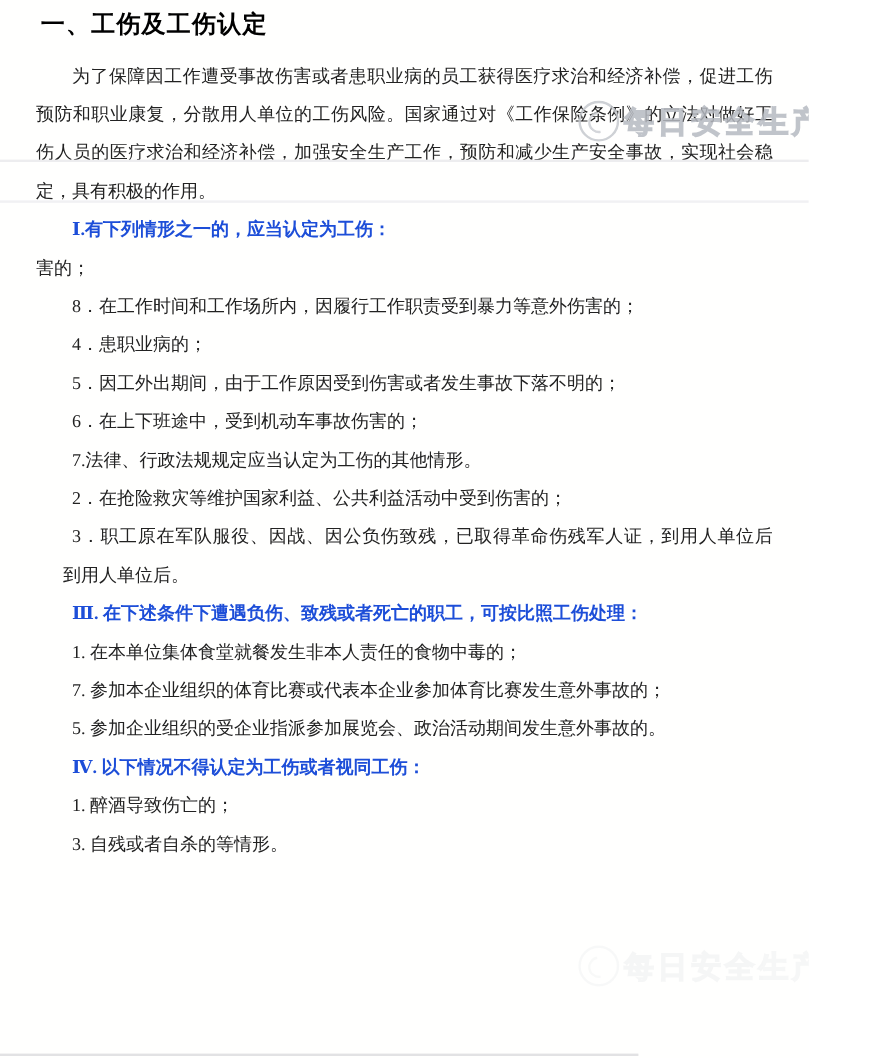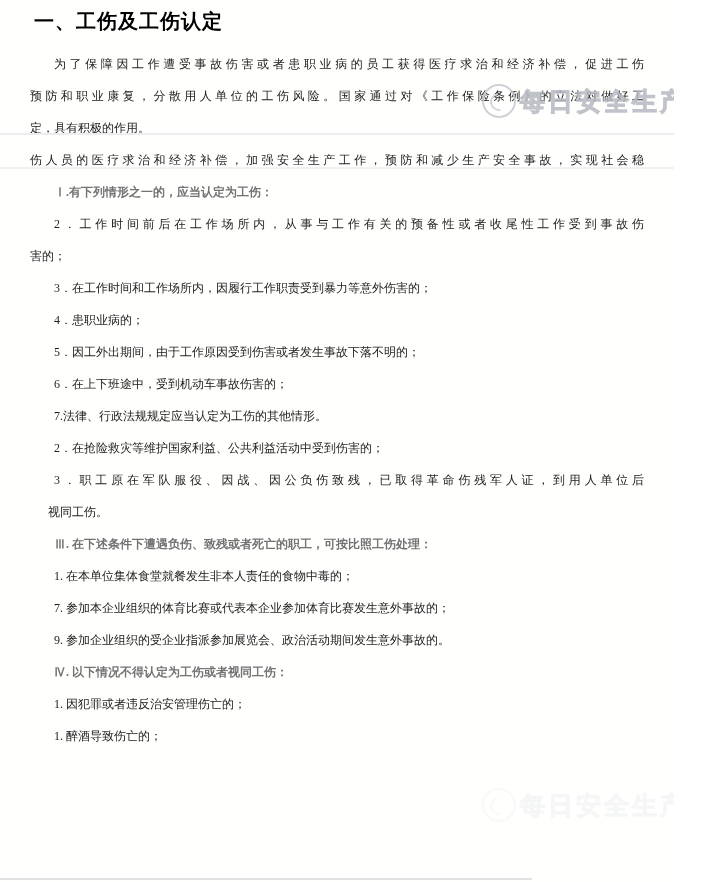--- a/index.html
+++ b/index.html
@@ -10,29 +10,29 @@
     overflow:hidden;
     font-family:"Liberation Serif","DejaVu Serif",serif;
     color:#222;
     box-sizing:border-box;
     padding:6px 30px 0 30px;
   }
   .doc-title{
     font-size:20px;line-height:30px;font-weight:700;color:#000;
     margin:0 0 12px 4px;letter-spacing:1px;
   }
-  .content{font-size:12px;}
+  .content{font-size:15px;}
   .line{
     display:block;height:32px;line-height:32px;
     white-space:nowrap;overflow:visible;
   }
   
   .s-p-first{text-indent:2em;}
   .s-p-cont{text-indent:0;}
-  .s-head{font-weight:700;color:#737373;text-indent:2em;font-family:Liberation Serif, serif;}
+  .s-head{font-weight:700;color:#1d4ed8;text-indent:2em;}
   .s-item{text-indent:2em;}
   .s-cont-indent{text-indent:1.5em;}
   .fill{
     white-space:normal;
     text-align:justify;
     text-align-last:justify;
   }
   
   .artifact{position:absolute;pointer-events:none;}
   .artifact-1{top:133px;left:0;right:0;height:2px;background:#ededef;}
@@ -67,40 +67,39 @@
 <body>
 
 <div class="page">
 
   <h1 class="doc-title">一、工伤及工伤认定</h1>
 
   <div class="content">
 
   <div class="line s-p-first fill">为了保障因工作遭受事故伤害或者患职业病的员工获得医疗求治和经济补偿，促进工伤</div>
       <div class="line s-p-cont fill">预防和职业康复，分散用人单位的工伤风险。国家通过对《工作保险条例》的立法对做好工</div>
+      <div class="line s-p-cont fill">伤人员的医疗求治和经济补偿，加强安全生产工作，预防和减少生产安全事故，实现社会稳</div>
       <div class="line s-p-cont">定，具有积极的作用。</div>
-      <div class="line s-p-cont fill">伤人员的医疗求治和经济补偿，加强安全生产工作，预防和减少生产安全事故，实现社会稳</div>
       <div class="line s-head">Ⅰ.有下列情形之一的，应当认定为工伤：</div>
-      <div class="line s-item fill">2．工作时间前后在工作场所内，从事与工作有关的预备性或者收尾性工作受到事故伤</div>
       <div class="line s-p-cont">害的；</div>
-      <div class="line s-item">3．在工作时间和工作场所内，因履行工作职责受到暴力等意外伤害的；</div>
+      <div class="line s-item">8．在工作时间和工作场所内，因履行工作职责受到暴力等意外伤害的；</div>
       <div class="line s-item">4．患职业病的；</div>
       <div class="line s-item">5．因工外出期间，由于工作原因受到伤害或者发生事故下落不明的；</div>
       <div class="line s-item">6．在上下班途中，受到机动车事故伤害的；</div>
       <div class="line s-item">7.法律、行政法规规定应当认定为工伤的其他情形。</div>
       <div class="line s-item">2．在抢险救灾等维护国家利益、公共利益活动中受到伤害的；</div>
       <div class="line s-item fill">3．职工原在军队服役、因战、因公负伤致残，已取得革命伤残军人证，到用人单位后</div>
-      <div class="line s-cont-indent">视同工伤。</div>
+      <div class="line s-cont-indent">到用人单位后。</div>
       <div class="line s-head">Ⅲ. 在下述条件下遭遇负伤、致残或者死亡的职工，可按比照工伤处理：</div>
       <div class="line s-item">1. 在本单位集体食堂就餐发生非本人责任的食物中毒的；</div>
       <div class="line s-item">7. 参加本企业组织的体育比赛或代表本企业参加体育比赛发生意外事故的；</div>
-      <div class="line s-item">9. 参加企业组织的受企业指派参加展览会、政治活动期间发生意外事故的。</div>
+      <div class="line s-item">5. 参加企业组织的受企业指派参加展览会、政治活动期间发生意外事故的。</div>
       <div class="line s-head">Ⅳ. 以下情况不得认定为工伤或者视同工伤：</div>
-      <div class="line s-item">1. 因犯罪或者违反治安管理伤亡的；</div>
       <div class="line s-item">1. 醉酒导致伤亡的；</div>
+      <div class="line s-item">3. 自残或者自杀的等情形。</div>
     </div>
 
   <div class="artifact artifact-1"></div>
   <div class="artifact artifact-2"></div>
   <div class="artifact artifact-3"></div>
 
   <div class="wm wm-top">
     <span class="wm-logo"></span>
     <span class="wm-text">每日安全生产</span>
   </div>

